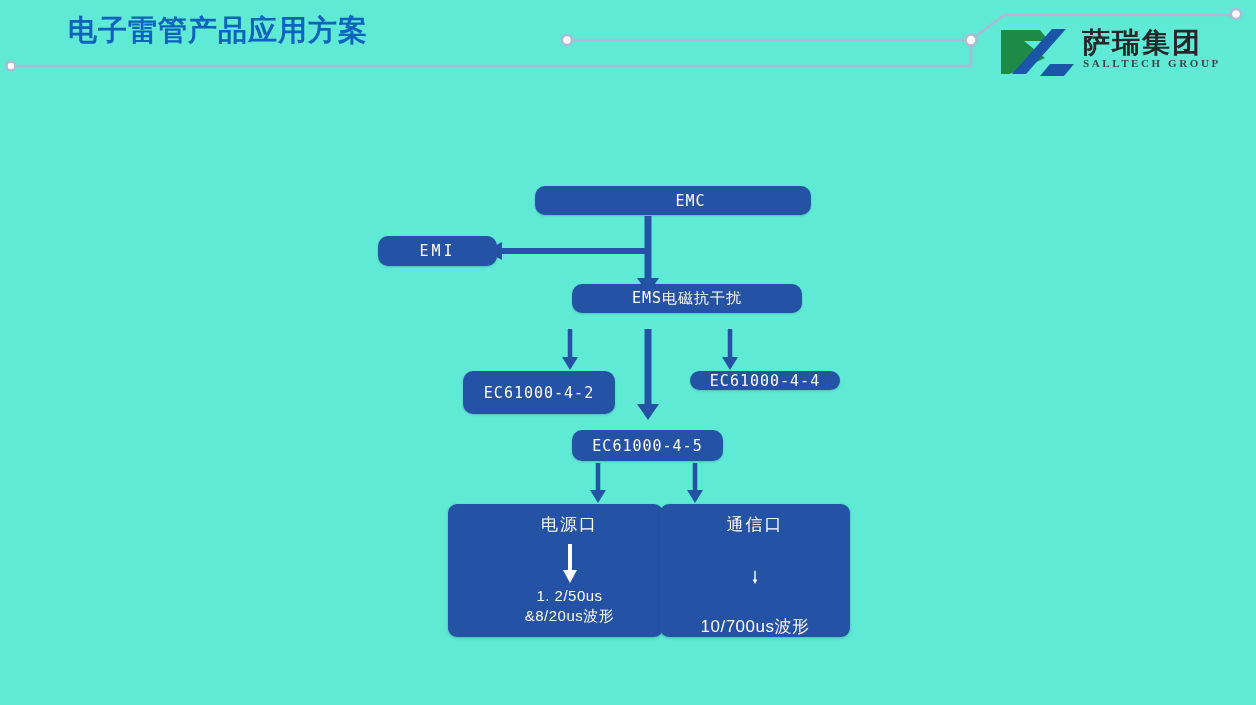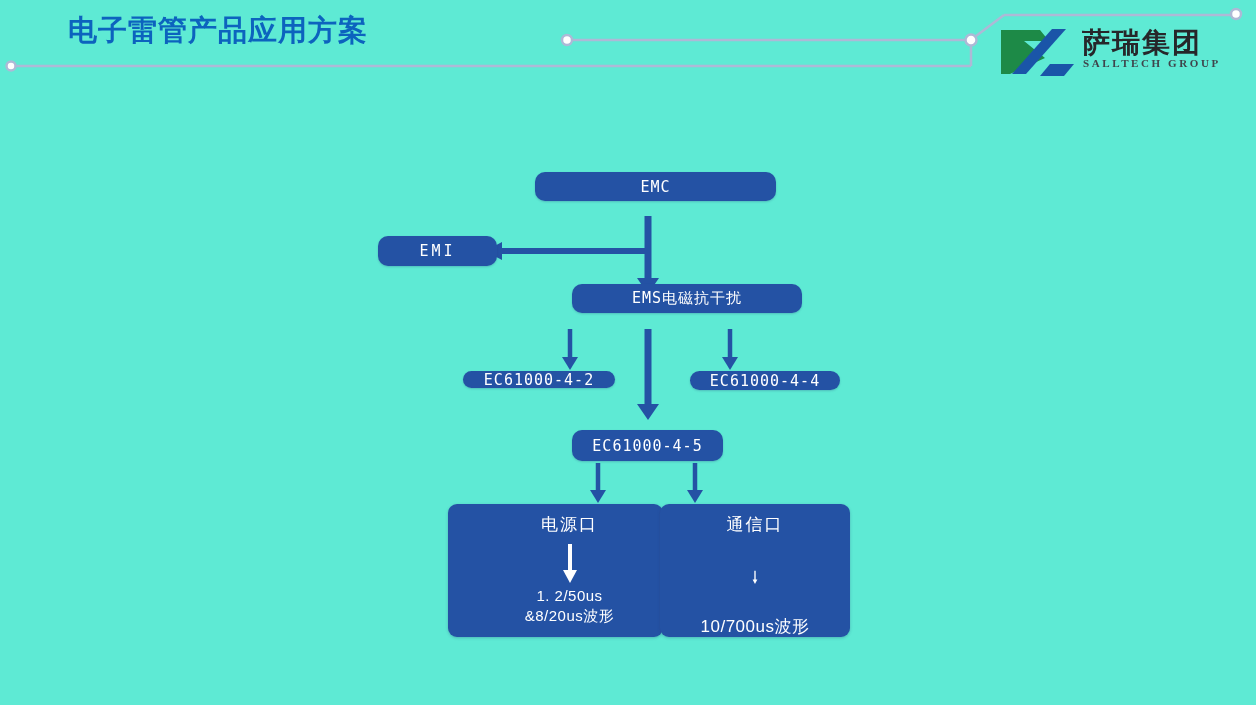--- a/index.html
+++ b/index.html
@@ -34,24 +34,24 @@
   }
   .node{
     position:absolute;
     background:#2452a4;color:#ffffff;
     border-radius:10px;
     display:flex;align-items:center;justify-content:center;
     font-family:"DejaVu Sans Mono","Liberation Sans",sans-serif;
     font-size:15px;letter-spacing:1px;white-space:nowrap;
     box-shadow:0 1px 2px rgba(40,60,120,.25);
   }
-  .node-emc{left:535px;top:172px;width:241px;height:29px;}
+  .node-emc{left:535px;top:186px;width:241px;height:29px;padding-left:35px;}
   .node-emi{left:378px;top:236px;width:119px;height:30px;letter-spacing:3px;}
   .node-ems{left:535px;top:284px;width:230px;height:29px;margin-left:37px;}
-  .node-ec42{left:463px;top:371px;width:152px;height:17px;}
+  .node-ec42{left:463px;top:371px;width:152px;height:43px;}
   .node-ec44{left:690px;top:371px;width:150px;height:19px;}
   .node-ec45{left:572px;top:430px;width:151px;height:31px;}
   .bignode{
     position:absolute;
     background:#2452a4;color:#ffffff;border-radius:9px;
     display:flex;flex-direction:column;align-items:center;
     box-shadow:0 1px 3px rgba(40,60,120,.3);
   }
   .bignode-power{left:448px;top:504px;width:187px;height:133px;padding-left:28px;}
   .bignode-comm{left:660px;top:504px;width:190px;height:133px;gap:28px;}

